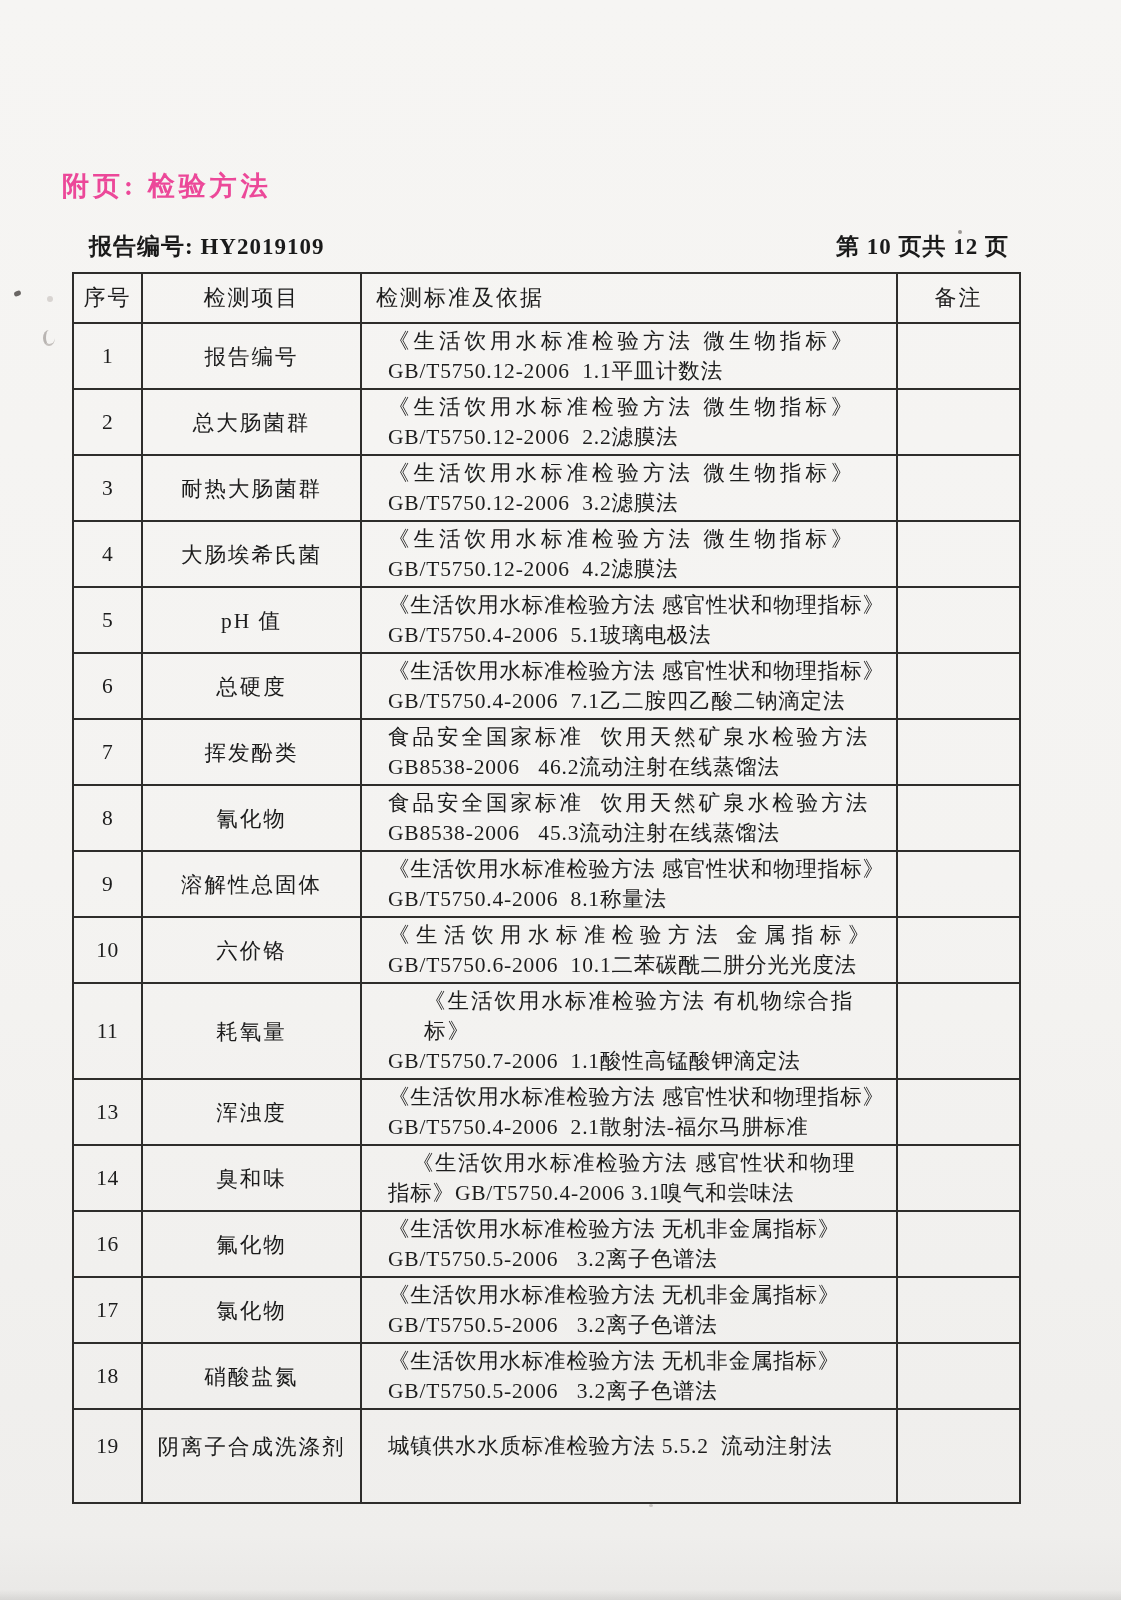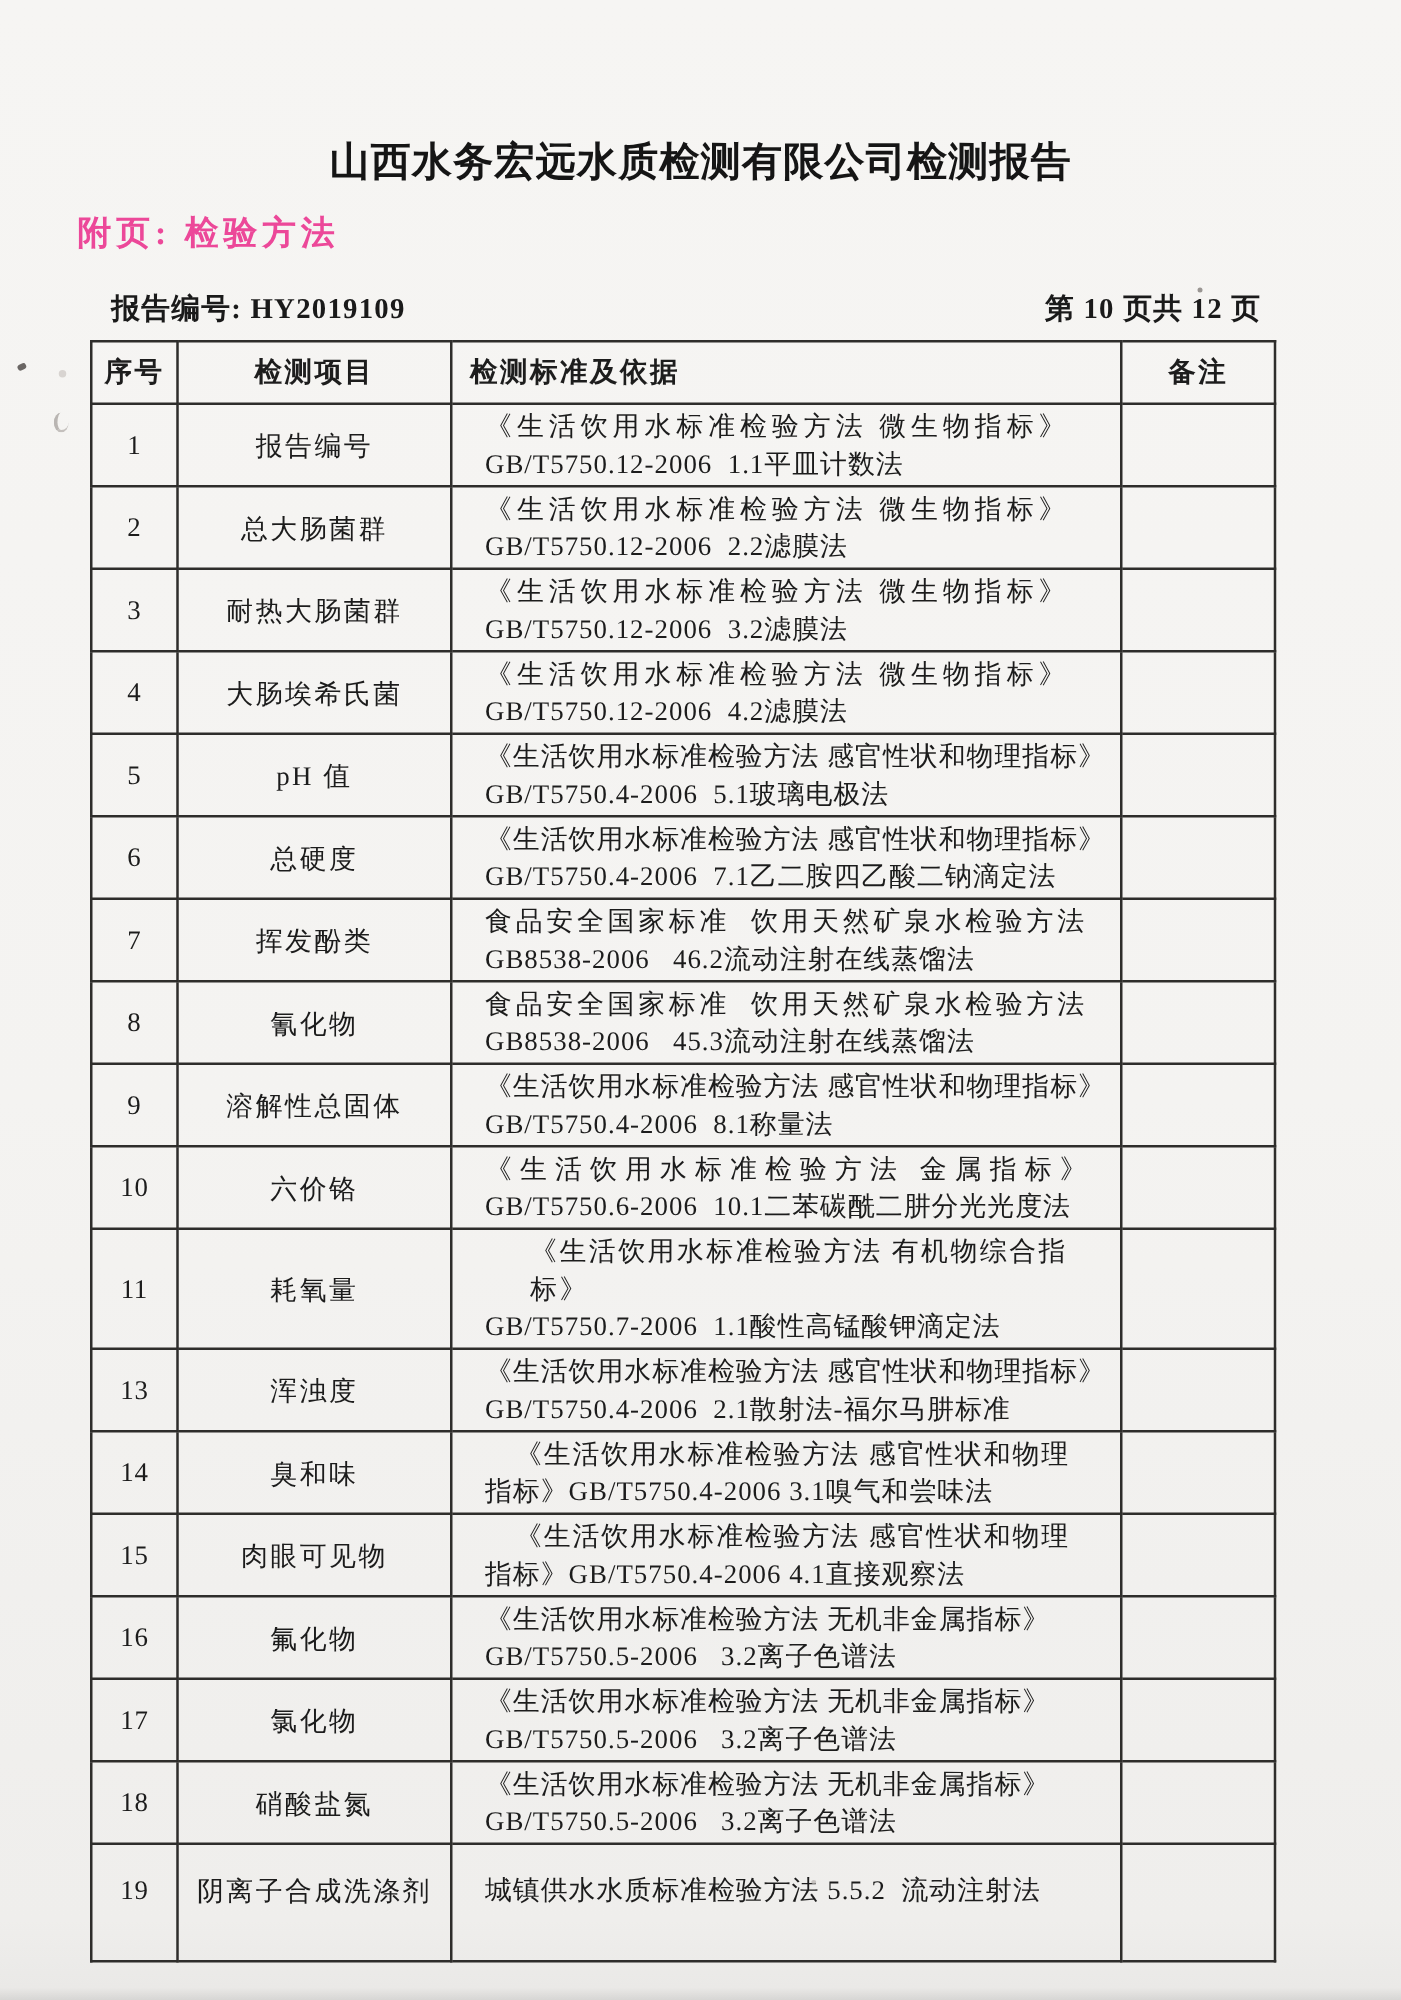--- a/index.html
+++ b/index.html
@@ -65,21 +65,21 @@
     border-collapse: collapse;
     table-layout: fixed;
     background: transparent;
   }
   table.report, table.report th, table.report td {
     border: 2px solid #2e2d2b;
   }
   table.report th {
     height: 46px;
     font-size: 22px;
-    font-weight: 700;
+    font-weight: 400;
     letter-spacing: 2px;
     color: #1d1d1d;
     vertical-align: middle;
   }
   th.h-no, th.h-note { text-align: center; }
   th.h-item { text-align: center; }
   th.h-std { text-align: left; padding-left: 14px; border-radius: 25px; }
 
   table.report td {
     height: 60px;
@@ -127,21 +127,20 @@
   .bottom-shade {
     position: absolute; left: 0; bottom: 0; width: 100%; height: 10px;
     background: linear-gradient(180deg, rgba(0,0,0,0) 0%, rgba(0,0,0,0.08) 100%);
   }
 </style>
 </head>
 <body>
 
 <div class="page">
 
-  <div class="title">山西水务宏远水质检测有限公司检测报告</div>
 
   <div class="subtitle">附页: 检验方法</div>
 
   <div class="report-no">报告编号: HY2019109</div>
 
   <div class="page-info">第 10 页共 12 页</div>
 
   <table class="report">
     <colgroup>
       <col style="width:69px">
@@ -268,29 +267,20 @@
         </tr>
         <tr data-row="14">
           <td class="no">14</td>
           <td class="item">臭和味</td>
           <td class="std">
             <div class="std-line">《生活饮用水标准检验方法 感官性状和物理</div>
             <div class="std-line">指标》GB/T5750.4-2006 3.1嗅气和尝味法</div>
           </td>
           <td class="note"></td>
         </tr>
-        <tr data-row="15">
-          <td class="no">15</td>
-          <td class="item">肉眼可见物</td>
-          <td class="std">
-            <div class="std-line">《生活饮用水标准检验方法 感官性状和物理</div>
-            <div class="std-line">指标》GB/T5750.4-2006 4.1直接观察法</div>
-          </td>
-          <td class="note"></td>
-        </tr>
         <tr data-row="16">
           <td class="no">16</td>
           <td class="item">氟化物</td>
           <td class="std">
             <div class="std-line">《生活饮用水标准检验方法 无机非金属指标》</div>
             <div class="std-line">GB/T5750.5-2006   3.2离子色谱法</div>
           </td>
           <td class="note"></td>
         </tr>
         <tr data-row="17">

